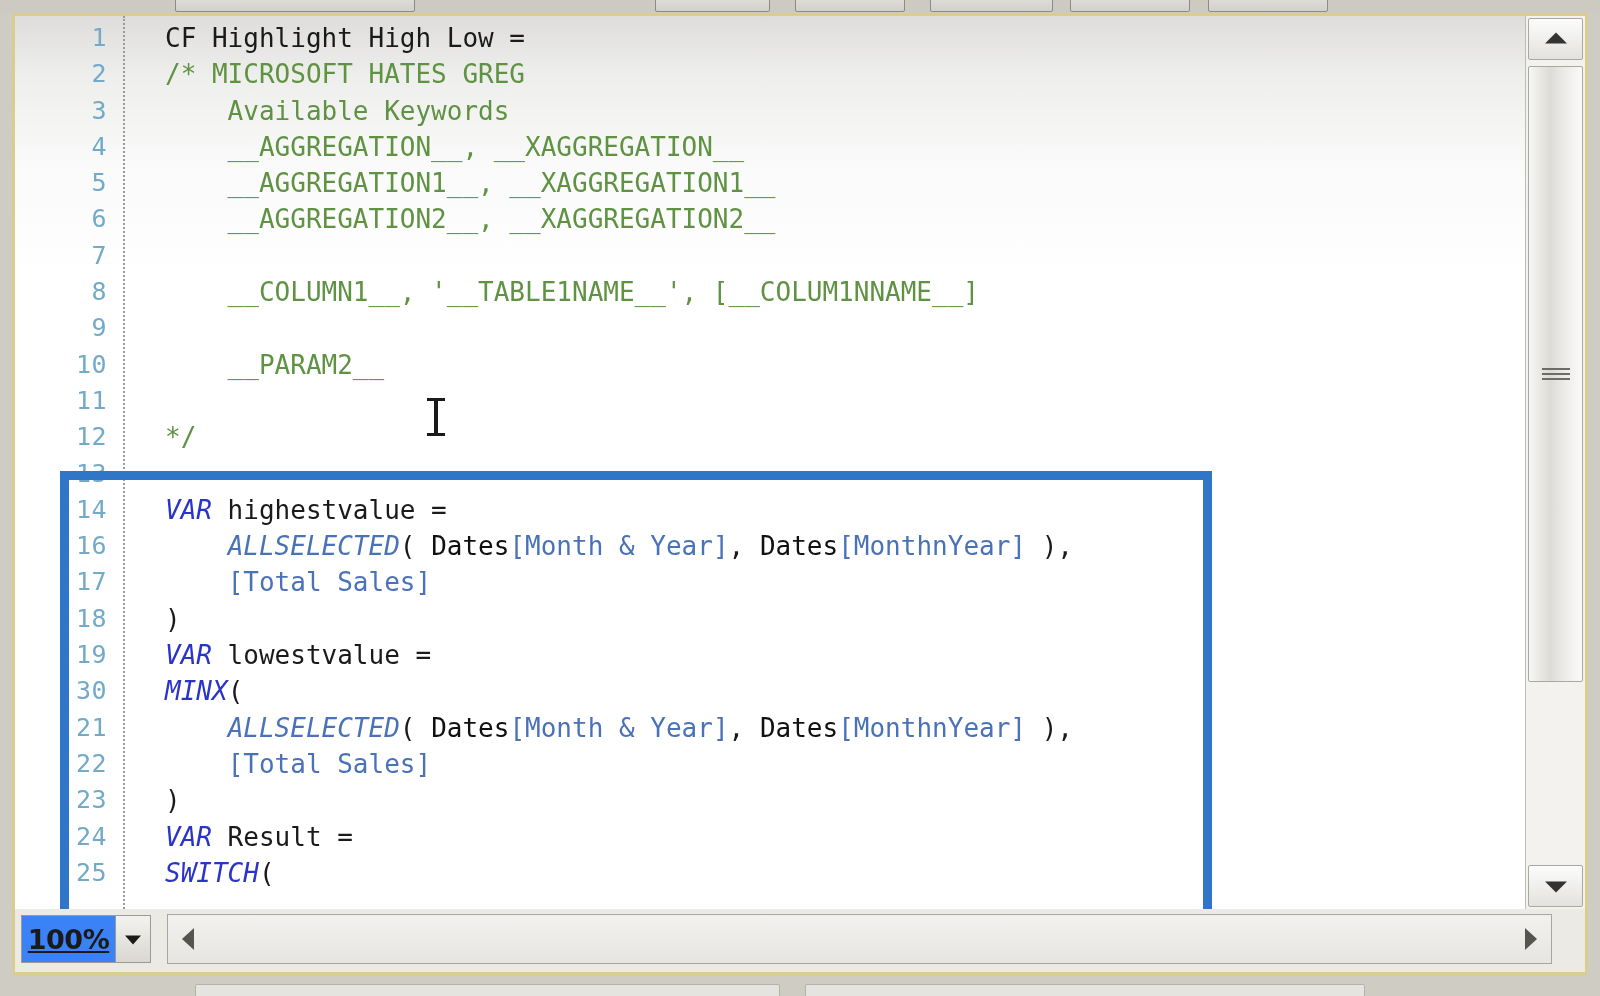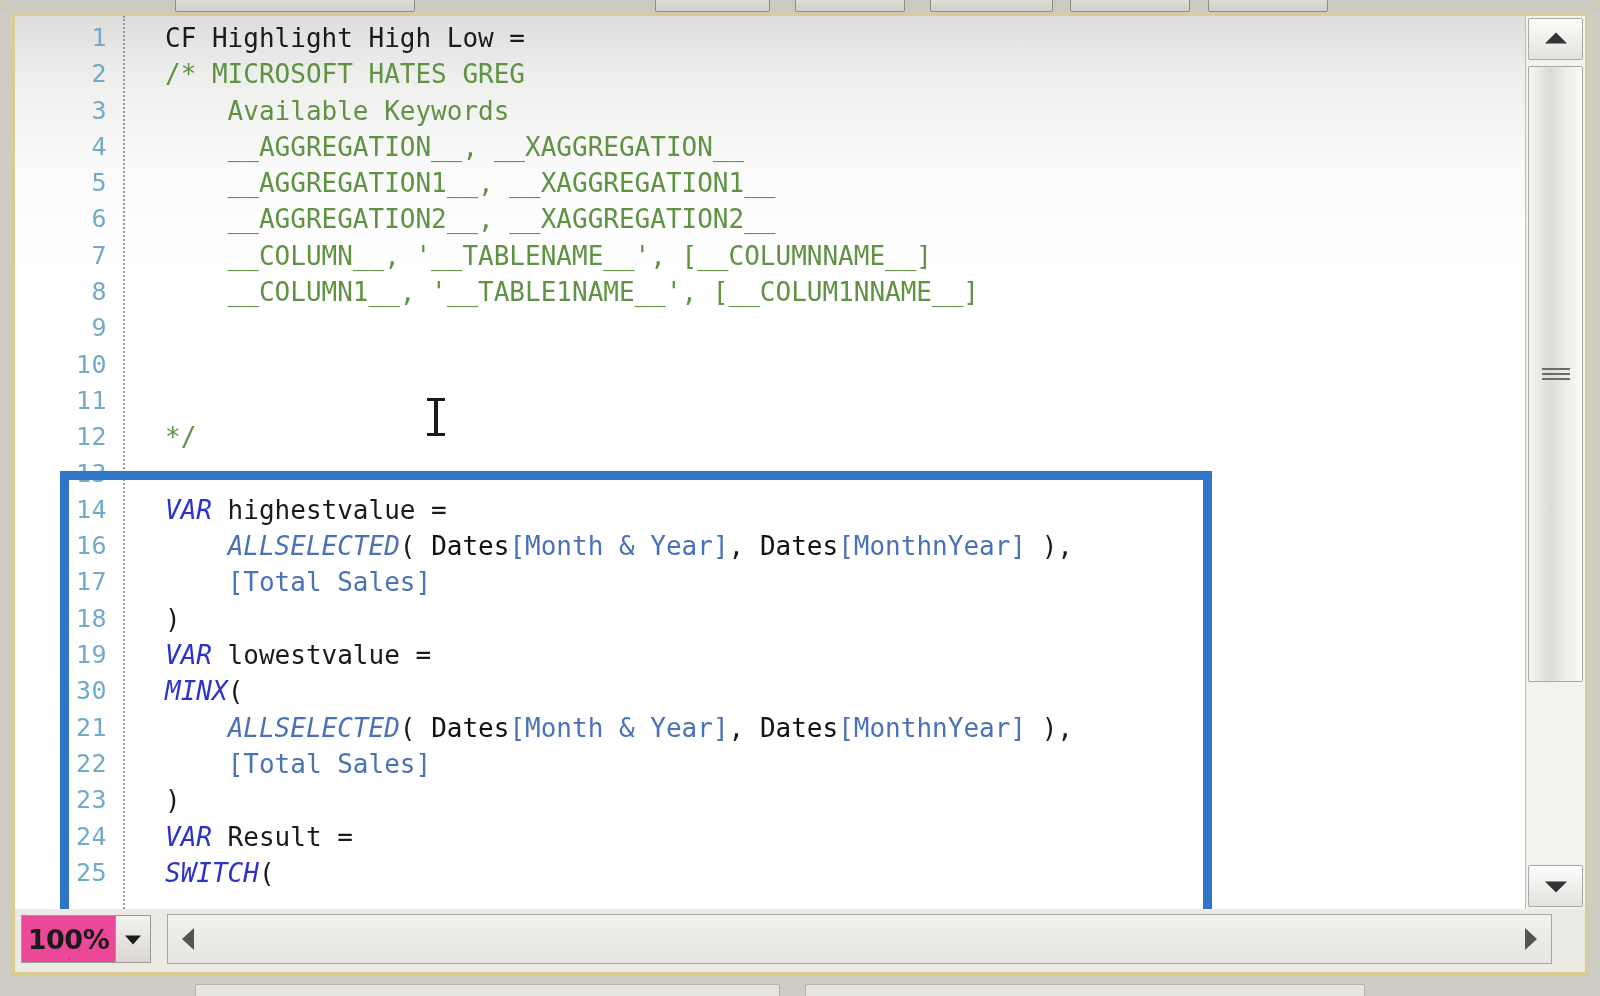--- a/index.html
+++ b/index.html
@@ -198,31 +198,32 @@
     background: #eceae4;
   }
   .zoom-combo {
     position: absolute;
     left: 6px; top: 6px;
     width: 130px; height: 48px;
     display: flex;
   }
   .zoom-value {
     flex: 1;
-    background: #ec4899;
+    background: #3b82f6;
     border: 1px solid #9c9a94;
     border-right: none;
     display: flex;
     align-items: center;
     justify-content: center;
     font-family: "DejaVu Sans", sans-serif;
     font-size: 27px;
     font-weight: bold;
     color: #1a1a1a;
     letter-spacing: -0.5px;
+    text-decoration: underline;
   }
   .zoom-drop {
     width: 36px;
     background: linear-gradient(#f3f2ef, #d9d7d0);
     border: 1px solid #9c9a94;
     position: relative;
   }
   .zoom-drop::after {
     content: "";
     position: absolute;
@@ -293,24 +294,24 @@
 
       <div class="code-surface">
         <div class="gutter-dots"></div>
         <div class="code-lines" id="codeLines">
             <div class="line"><span class="lnum">1</span><span class="ltext"><span class="t-plain">CF Highlight High Low =</span></span></div>
             <div class="line"><span class="lnum">2</span><span class="ltext"><span class="t-comment">/* MICROSOFT HATES GREG</span></span></div>
             <div class="line"><span class="lnum">3</span><span class="ltext"><span class="t-comment">    Available Keywords</span></span></div>
             <div class="line"><span class="lnum">4</span><span class="ltext"><span class="t-comment">    __AGGREGATION__, __XAGGREGATION__</span></span></div>
             <div class="line"><span class="lnum">5</span><span class="ltext"><span class="t-comment">    __AGGREGATION1__, __XAGGREGATION1__</span></span></div>
             <div class="line"><span class="lnum">6</span><span class="ltext"><span class="t-comment">    __AGGREGATION2__, __XAGGREGATION2__</span></span></div>
-            <div class="line"><span class="lnum">7</span><span class="ltext"><span class="t-comment">    __COLUMN__, '__TABLENAME__', [__COLUMNNAME__]</span></span></div>
+            <div class="line"><span class="lnum">7</span></div>
             <div class="line"><span class="lnum">8</span><span class="ltext"><span class="t-comment">    __COLUMN1__, '__TABLE1NAME__', [__COLUM1NNAME__]</span></span></div>
             <div class="line"><span class="lnum">9</span></div>
-            <div class="line"><span class="lnum">10</span></div>
+            <div class="line"><span class="lnum">10</span><span class="ltext"><span class="t-comment">    __PARAM2__</span></span></div>
             <div class="line"><span class="lnum">11</span></div>
             <div class="line"><span class="lnum">12</span><span class="ltext"><span class="t-comment">*/</span></span></div>
             <div class="line"><span class="lnum">13</span><span class="ltext"><span class="t-plain"></span></span></div>
             <div class="line"><span class="lnum">14</span><span class="ltext"><span class="t-kw">VAR</span><span class="t-plain"> highestvalue =</span></span></div>
             <div class="line"><span class="lnum">16</span><span class="ltext"><span class="t-plain">    </span><span class="t-fn">ALLSELECTED</span><span class="t-punct">( </span><span class="t-tbl">Dates</span><span class="t-col">[Month &amp; Year]</span><span class="t-punct">, </span><span class="t-tbl">Dates</span><span class="t-col">[MonthnYear]</span><span class="t-punct"> ),</span></span></div>
             <div class="line"><span class="lnum">17</span><span class="ltext"><span class="t-plain">    </span><span class="t-meas">[Total Sales]</span></span></div>
             <div class="line"><span class="lnum">18</span><span class="ltext"><span class="t-punct">)</span></span></div>
             <div class="line"><span class="lnum">19</span><span class="ltext"><span class="t-kw">VAR</span><span class="t-plain"> lowestvalue =</span></span></div>
             <div class="line"><span class="lnum">30</span><span class="ltext"><span class="t-kw">MINX</span><span class="t-punct">(</span></span></div>
             <div class="line"><span class="lnum">21</span><span class="ltext"><span class="t-plain">    </span><span class="t-fn">ALLSELECTED</span><span class="t-punct">( </span><span class="t-tbl">Dates</span><span class="t-col">[Month &amp; Year]</span><span class="t-punct">, </span><span class="t-tbl">Dates</span><span class="t-col">[MonthnYear]</span><span class="t-punct"> ),</span></span></div>

